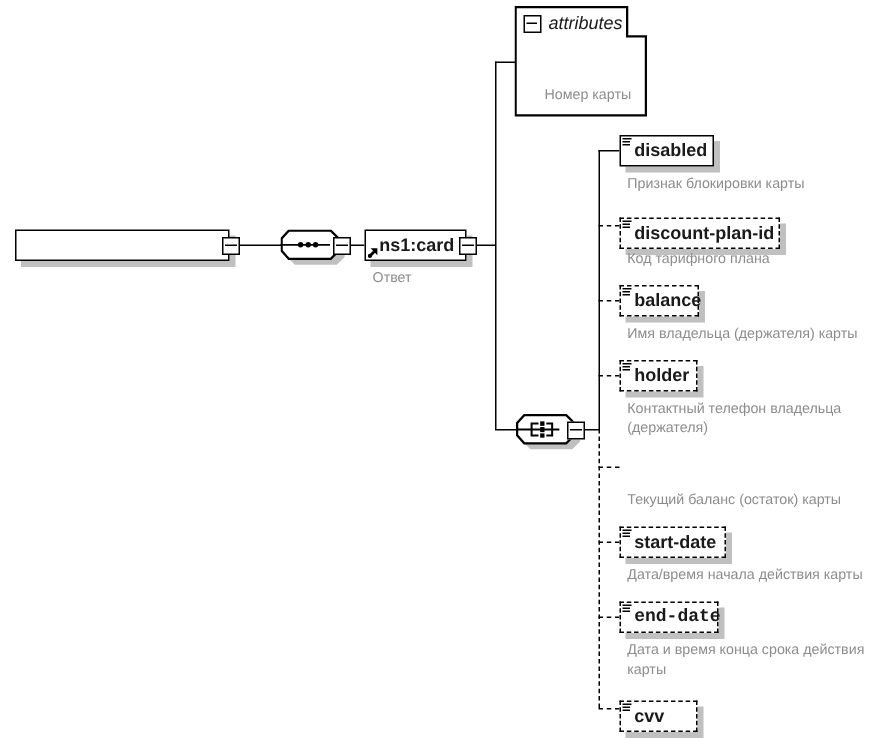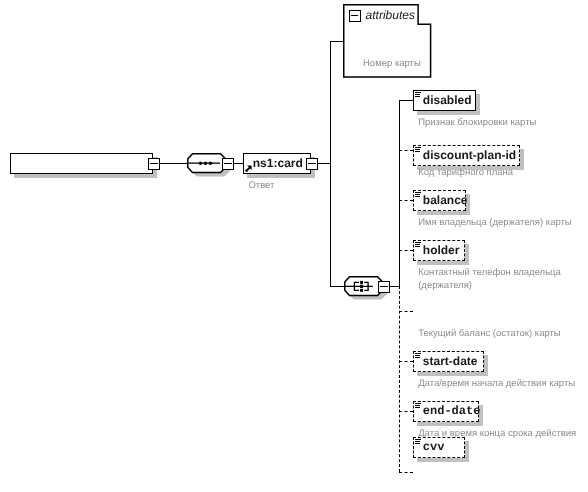--- a/index.html
+++ b/index.html
@@ -187,21 +187,21 @@
       <span class="glyph" style="left: 2.2px; top: 2.1px;">
         <i></i>
         <i></i>
         <i></i>
       </span>
       <span class="nlabel" style="left: 10px; top: 3.2px; font-family: Liberation Mono, monospace;">end-date</span>
     </div>
     <div class="ann" style="left: 418.2px; top: 428.2px; width: 180px;">Дата и время конца срока действия
 карты</div>
     <div class="hline dash" style="left: 399px; top: 472px; width: 14px;"></div>
-    <div class="node dashed" style="left: 412.8px; top: 437px; width: 52.2px; height: 20.6px; font-family: Liberation Mono, monospace;">
+    <div class="node dashed" style="left: 412.8px; top: 467px; width: 52.2px; height: 20.6px;">
       <div class="shadow" style="left: 4px; top: 4px; width: 52.2px; height: 20.6px;"></div>
       <div class="nbox" style="width: 52.2px; height: 20.6px;"></div>
       <span class="glyph" style="left: 2.2px; top: 2.1px;">
         <i></i>
         <i></i>
         <i></i>
       </span>
       <span class="nlabel" style="left: 10px; top: 3.2px;">cvv</span>
     </div>
   </div>

